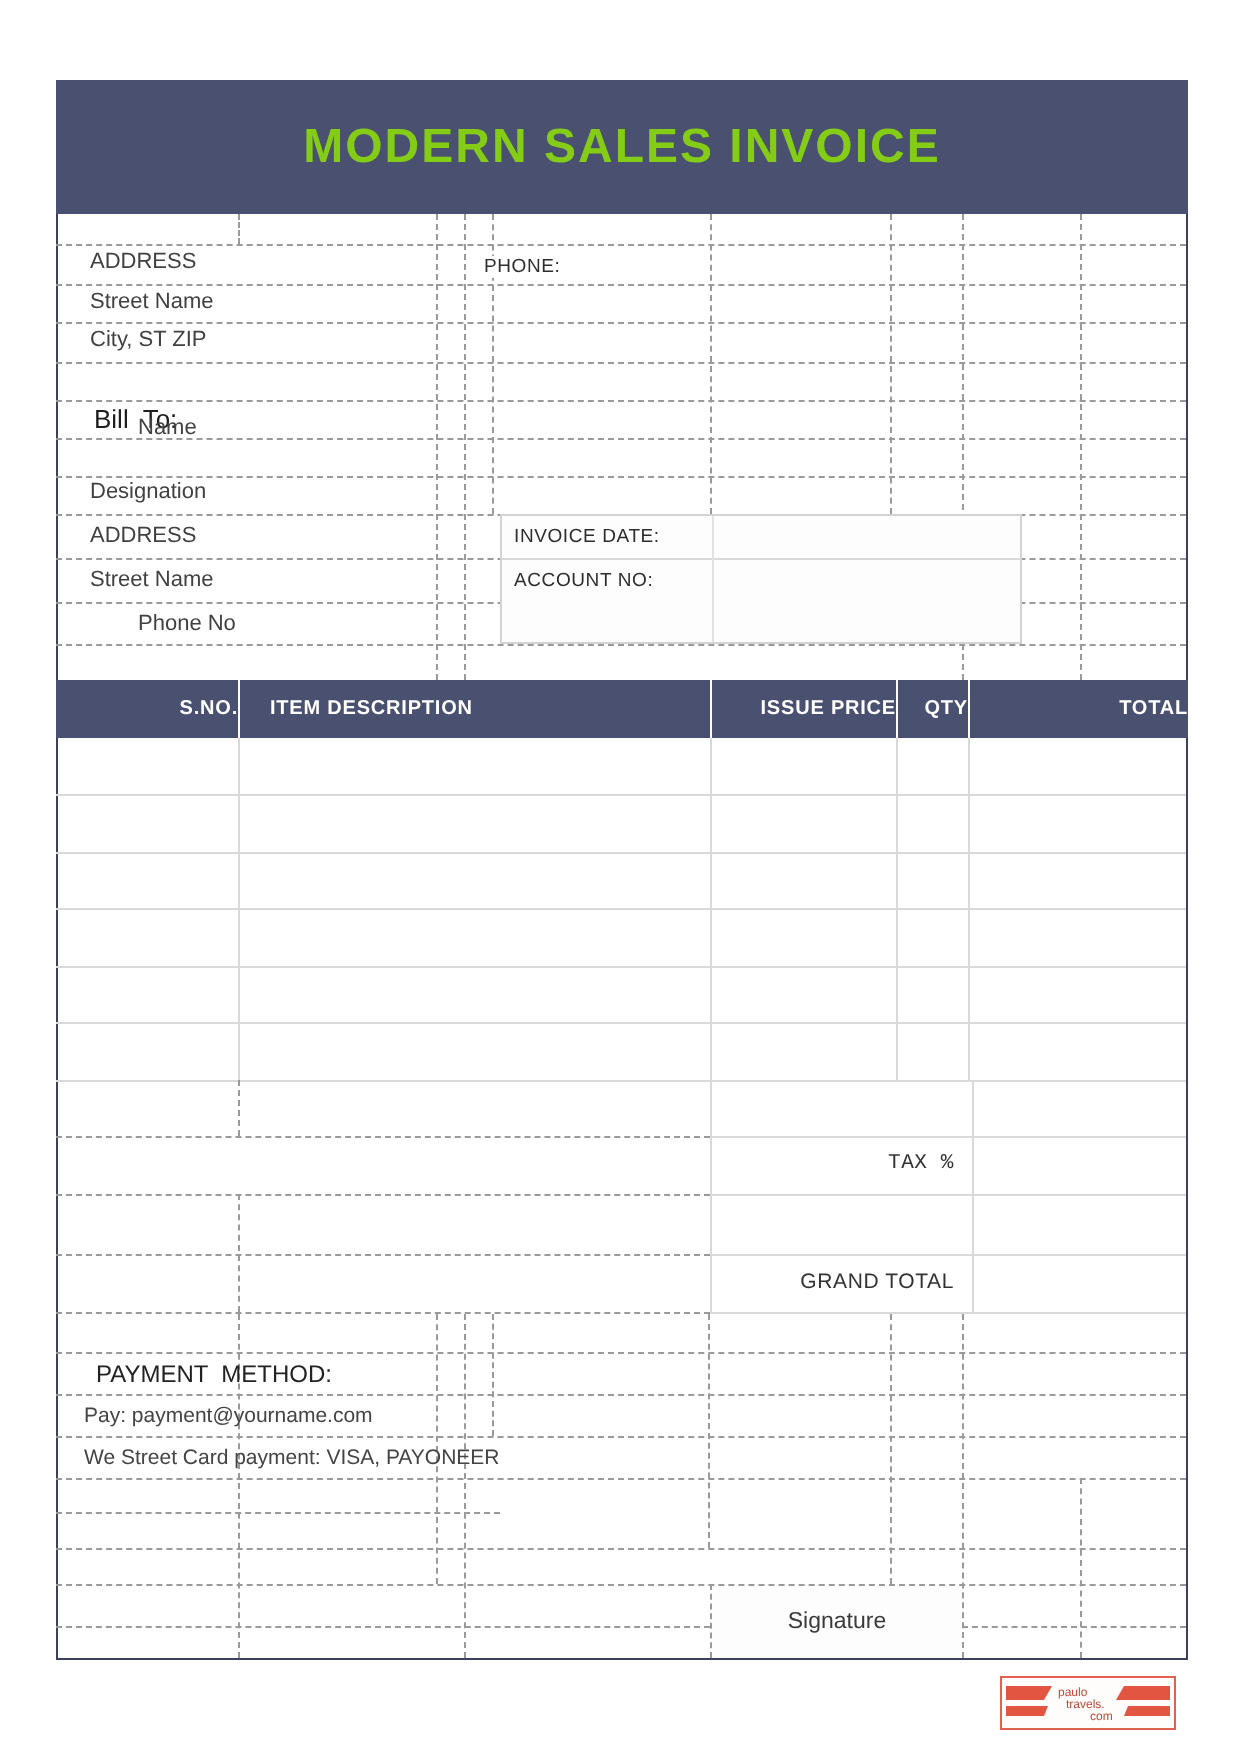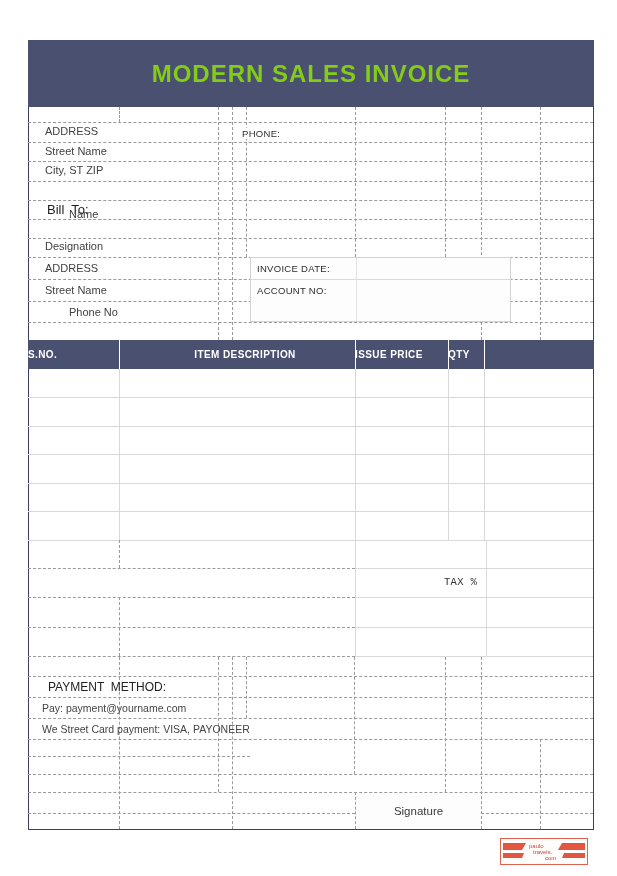--- a/index.html
+++ b/index.html
@@ -12,21 +12,21 @@
   .hnavy{position:absolute;height:0;border-top:1.5px solid #3a4060;}
   .vnavy{position:absolute;width:0;border-left:1.5px solid #3a4060;}
   .txt{position:absolute;white-space:pre;color:#414141;font-size:11px;}
   .sm{font-size:9.5px;color:#2d2d2d;letter-spacing:.3px;font-weight:500;}
   .titlebar{position:absolute;left:28px;top:40px;width:566px;height:67px;background:#4a5170;
             display:flex;align-items:center;justify-content:center;}
   .title{color:#84cc16;font-size:24px;font-weight:700;letter-spacing:1px;}
   .thead{position:absolute;left:28px;top:340px;width:566px;height:29px;background:#4a5170;}
   .thead .sep{position:absolute;top:0;width:0;height:29px;border-left:1px solid #fdfdfd;}
   .thcell{position:absolute;top:0;height:29px;line-height:29px;color:#fff;font-size:10px;
-          font-weight:600;letter-spacing:.4px;text-align:left;}
+          font-weight:600;letter-spacing:.4px;text-align:right;}
   .datebox{position:absolute;left:250px;top:257px;width:261px;height:65px;background:#fdfdfe;
            border:1px solid #d3d3d3;box-sizing:border-box;}
   .datebox .row{height:21px;line-height:21px;padding-left:6px;border-bottom:1px solid #d9d9d9;
                 font-size:9.5px;color:#2d2d2d;letter-spacing:.3px;font-weight:500;}
   .datebox .row:last-child{border-bottom:none;}
   .datebox .vdiv{position:absolute;left:105px;top:0;height:63px;width:0;border-left:1px solid #e2e2e2;}
   .totlab{position:absolute;left:355px;width:122px;text-align:right;color:#333;
           font-size:10.5px;letter-spacing:.3px;}
   .sigcell{position:absolute;left:356px;top:793px;width:125px;height:36px;line-height:36px;
            text-align:center;background:#fdfdfe;color:#3a3a3a;font-size:11.5px;}
@@ -128,26 +128,28 @@
     <div class="row">INVOICE DATE:</div>
     <div class="row">ACCOUNT NO:</div>
   </div>
 
   <div class="thead">
     <i class="sep" style="left:91px"></i>
     <i class="sep" style="left:327px"></i>
     <i class="sep" style="left:420px"></i>
     <i class="sep" style="left:456px"></i>
     <div class="thcell" style="left:0;width:91px">S.NO.</div>
-    <div class="thcell" style="left:107px;text-align:center;width:220px">ITEM DESCRIPTION</div>
+    <div class="thcell" style="left:107px;text-align:left;width:220px">ITEM DESCRIPTION</div>
     <div class="thcell" style="left:327px;width:93px">ISSUE PRICE</div>
     <div class="thcell" style="left:420px;width:36px">QTY</div>
+    <div class="thcell" style="left:456px;width:110px">TOTAL</div>
   </div>
 
   <div class="totlab" style="top:568px;height:29px;line-height:29px;font-family:Liberation Mono, monospace;">TAX %</div>
+  <div class="totlab" style="top:627px;height:29px;line-height:29px;">GRAND TOTAL</div>
 
 
   <span class="txt" style="left:48px;top:677px;height:20px;line-height:20px;font-size:12px;color:#222;">PAYMENT  METHOD:</span>
   <span class="txt" style="left:42px;top:698px;height:20px;line-height:20px;font-size:10.5px;color:#444;">Pay: payment@yourname.com</span>
   <span class="txt" style="left:42px;top:719px;height:20px;line-height:20px;font-size:10.5px;color:#444;">We Street Card payment: VISA, PAYONEER</span>
 
   <div class="sigcell">
     <span>Signature</span>
   </div>
 

